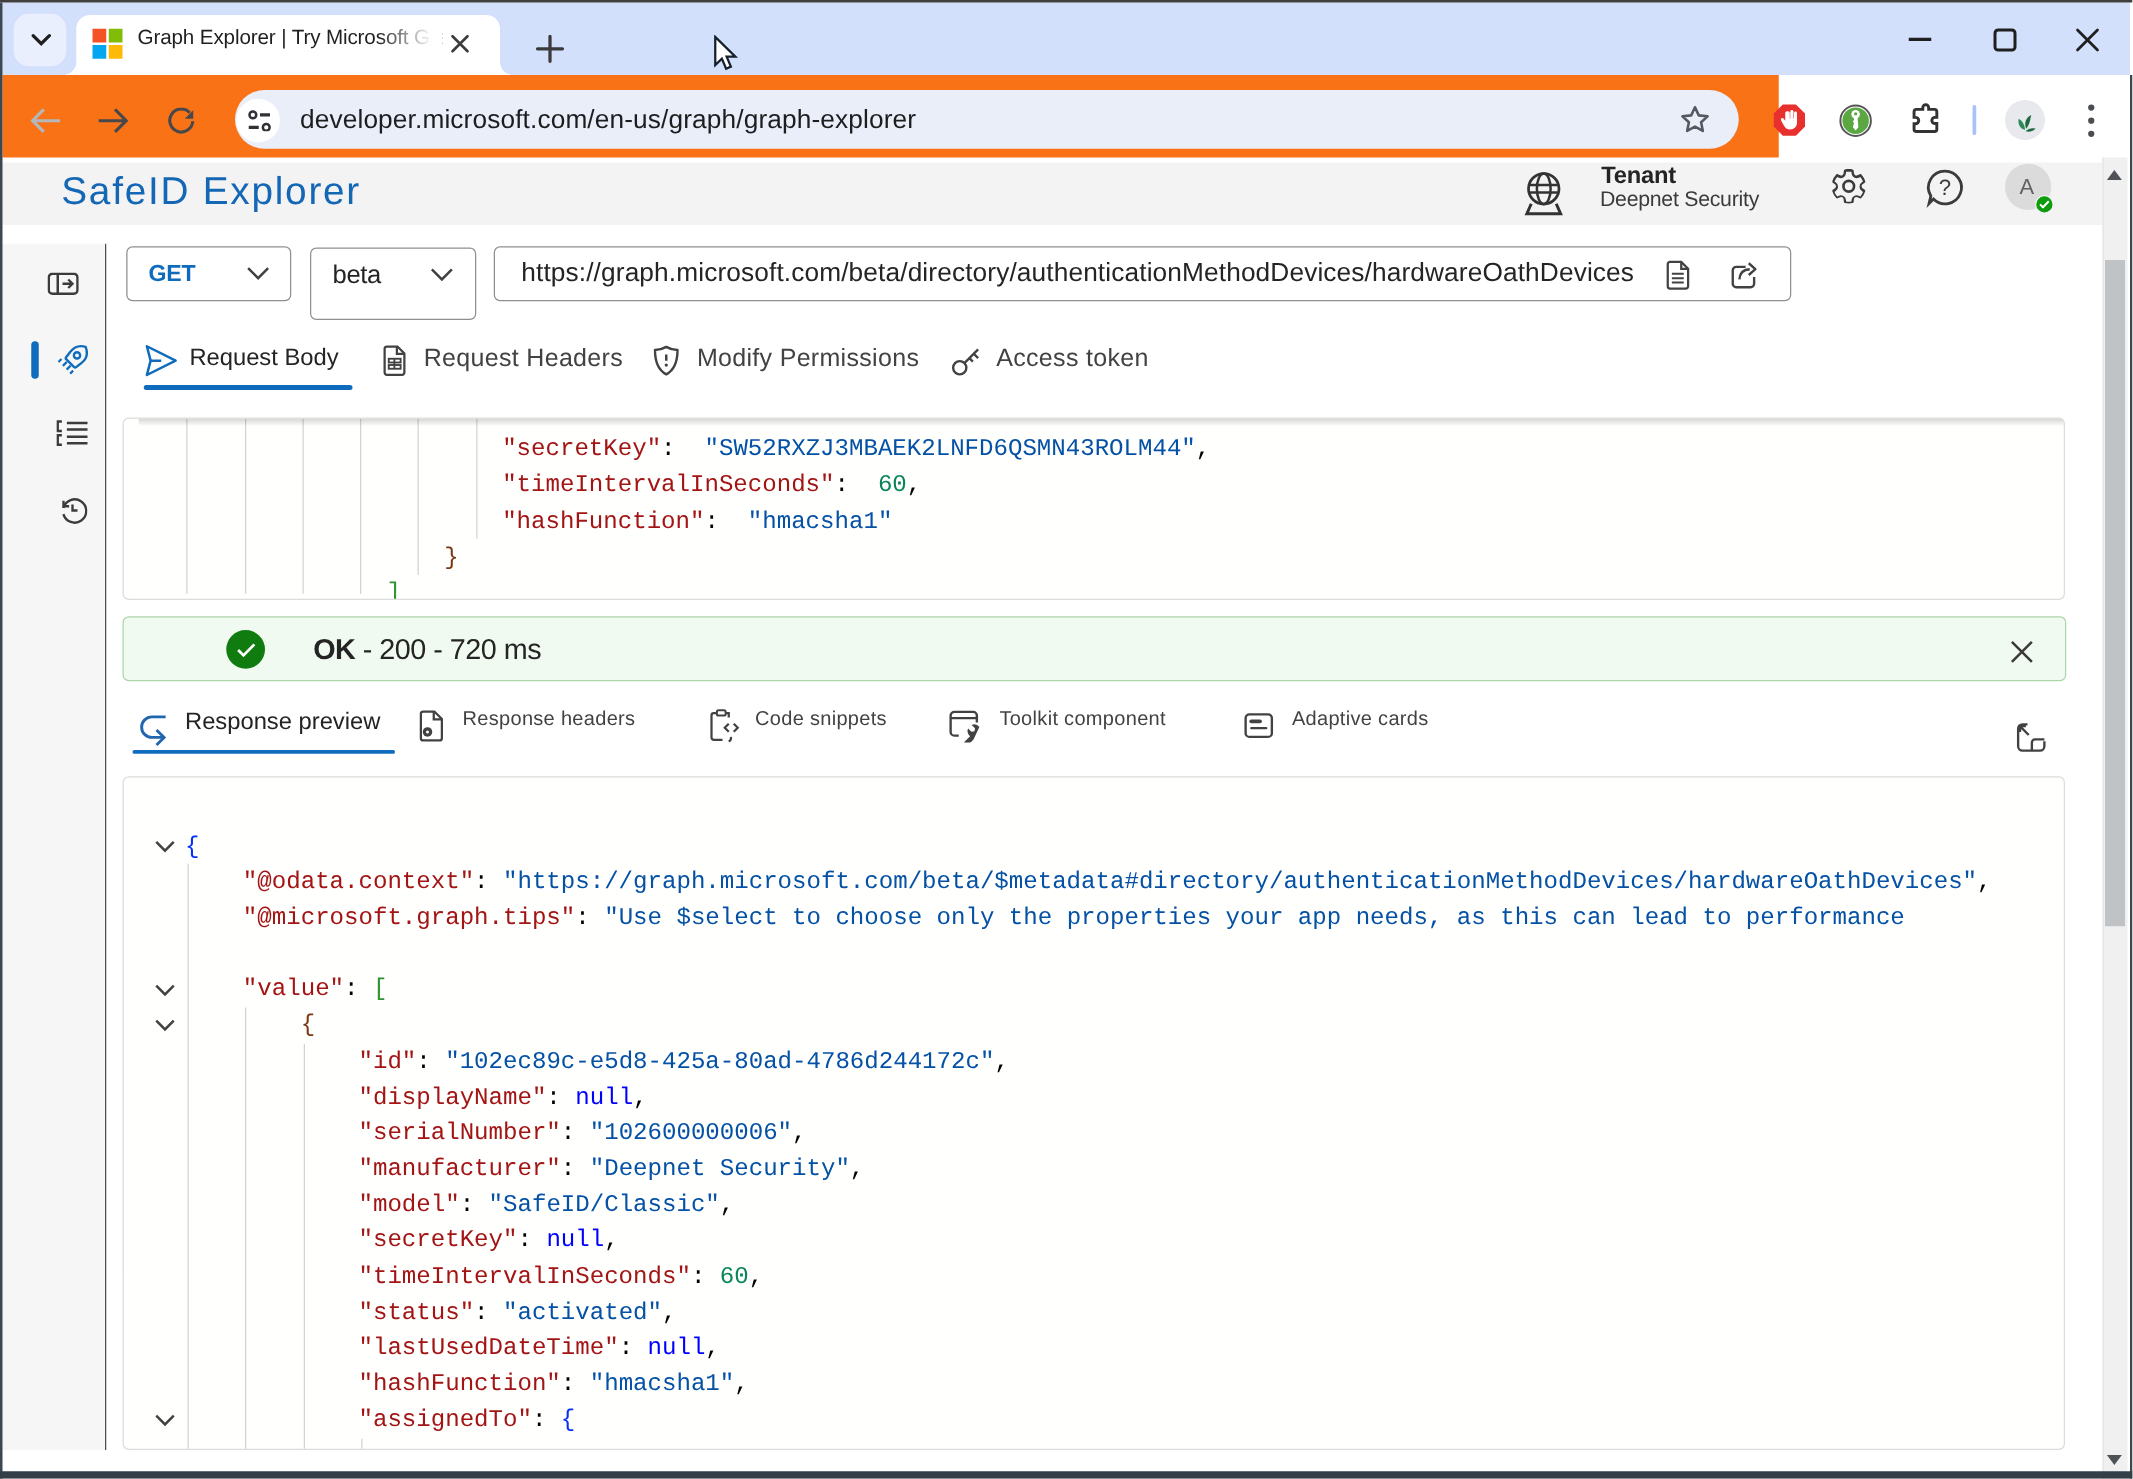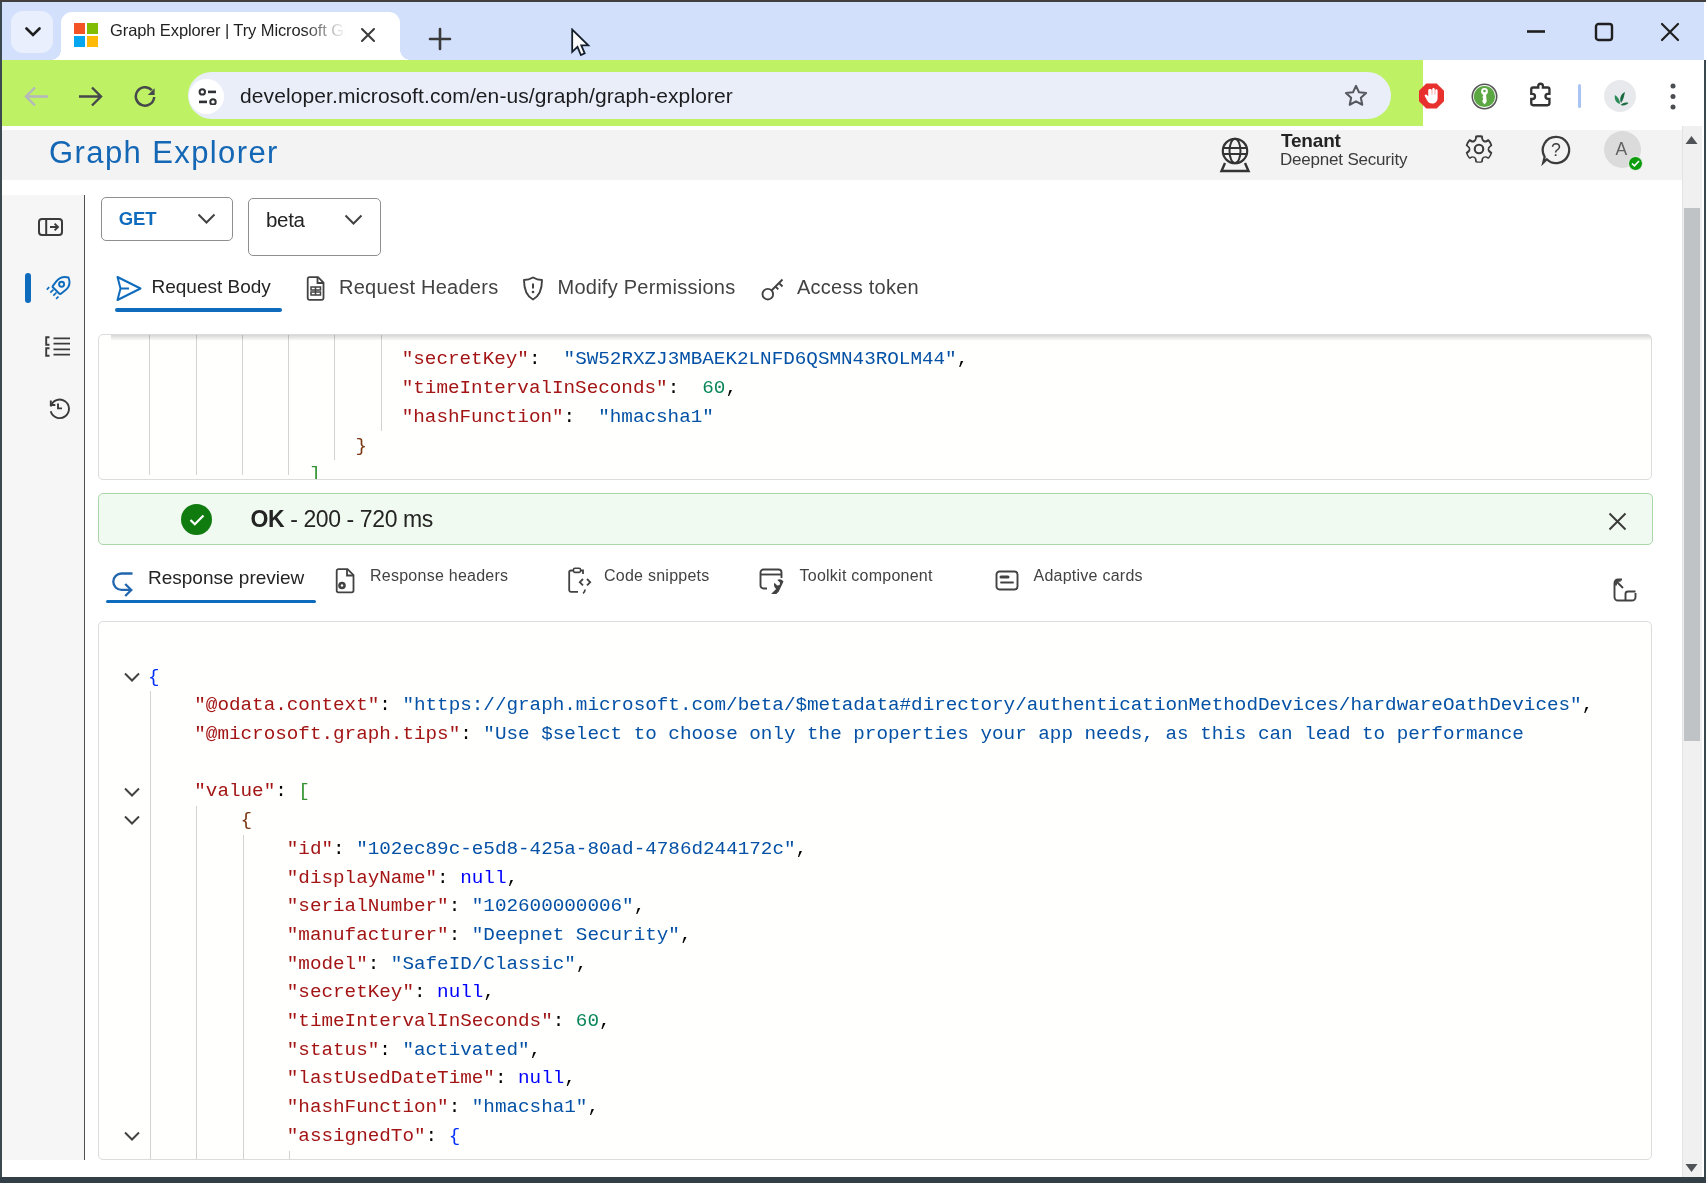--- a/index.html
+++ b/index.html
@@ -14,21 +14,21 @@
 
 #tabstrip{position:absolute;left:2px;top:2px;width:1702px;height:58px;background:#d2e0fb}
 #tabsearch{position:absolute;left:9px;top:9px;width:42px;height:42px;border-radius:12px;background:#e9effd}
 .tab{position:absolute;left:58.5px;top:10px;width:339px;height:48px;background:#fff;border-radius:11px 11px 0 0}
 .curve{position:absolute;width:10px;height:10px;top:48px}
 #curveL{left:48.5px;background:radial-gradient(circle at 0 0, rgba(0,0,0,0) 9.6px, #fff 10px)}
 #curveR{left:397.5px;background:radial-gradient(circle at 100% 0, rgba(0,0,0,0) 9.6px, #fff 10px)}
 #tabtitle{position:absolute;left:108px;top:19px;width:244px;height:24px;font-size:16.5px;letter-spacing:-.1px;color:#1f1f1f;white-space:nowrap;overflow:hidden}
 #tabfade{position:absolute;left:300px;top:16px;width:52px;height:28px;background:linear-gradient(90deg,rgba(255,255,255,0),#fff 85%)}
 
-#toolbar{position:absolute;left:2px;top:60px;width:1421px;height:66px;background:#bef264}
+#toolbar{position:absolute;left:2px;top:60px;width:1421px;height:66px;background:#f97316}
 #pill{position:absolute;left:186px;top:12px;width:1203px;height:47px;border-radius:24px;background:#e9eef9}
 #urltext{position:absolute;left:238px;top:24px;font-size:21px;letter-spacing:.1px;color:#1d1d1f}
 
 #gehead{position:absolute;left:2px;top:129.5px;width:1680px;height:50px;background:#f3f3f3}
 #getitle{position:absolute;left:47px;top:5px;font-size:31px;letter-spacing:1.4px;color:#1467b5}
 #tenant1{position:absolute;left:1279px;top:0px;font-size:19px;font-weight:bold;letter-spacing:-.2px;color:#242424}
 #tenant2{position:absolute;left:1278px;top:20px;font-size:17px;letter-spacing:-.2px;color:#3b3b3b}
 
 #sidebar{position:absolute;left:2px;top:195.3px;width:82.5px;height:964.7px;background:#f6f6f6;border-right:1.7px solid #4f4f4f}
 #selbar{position:absolute;left:24.7px;top:273px;width:6.2px;height:29.7px;border-radius:3px;background:#0f6cbd}
@@ -165,21 +165,21 @@
       </svg>
 
   <svg class="abs" style="left:1666px;top:22px" width="10" height="29" viewBox="0 0 10 29">
         <circle cx="5" cy="4" r="2.5" fill="#4a4d52"></circle>
         <circle cx="5" cy="14.5" r="2.5" fill="#4a4d52"></circle>
         <circle cx="5" cy="25" r="2.5" fill="#4a4d52"></circle>
       </svg>
 </div>
 
 <div id="gehead">
-  <div id="getitle">Graph Explorer</div>
+  <div id="getitle">SafeID Explorer</div>
 
   <svg class="abs" style="left:1215px;top:6px" width="36" height="40" viewBox="0 0 36 40">
         <circle cx="18" cy="15" r="12.2" fill="none" stroke="#333" stroke-width="2.2"></circle>
         <ellipse cx="18" cy="15" rx="5.5" ry="12.2" fill="none" stroke="#333" stroke-width="2"></ellipse>
         <path d="M6.5 12 h23 M6.5 18 h23" stroke="#333" stroke-width="2"></path>
         <path d="M8 27 l-3.5 8 h27 L28 27" fill="none" stroke="#333" stroke-width="2.4"></path>
       </svg>
   <div id="tenant1">Tenant</div>
   <div id="tenant2">Deepnet Security</div>
 
@@ -238,20 +238,35 @@
   <svg class="abs" style="left:95px;top:15px" width="19" height="12" viewBox="0 0 19 12">
         <path d="M1.5 1.5 L9.5 9.5 L17.5 1.5" fill="none" stroke="#424242" stroke-width="2"></path>
       </svg>
     </div>
 <div class="inbox" id="betabox">
       <div id="betatxt">beta</div>
   <svg class="abs" style="left:95px;top:15px" width="19" height="12" viewBox="0 0 19 12">
         <path d="M1.5 1.5 L9.5 9.5 L17.5 1.5" fill="none" stroke="#424242" stroke-width="2"></path>
       </svg>
     </div>
+<div class="inbox" id="urlbox">
+      <div id="urlintxt">https://graph.microsoft.com/beta/directory/authenticationMethodDevices/hardwareOathDevices</div>
+
+  <svg class="abs" style="left:936px;top:10px" width="22" height="24" viewBox="0 0 22 24">
+        <path d="M4 1.5 h9 l5.5 5.5 V21 a1.8 1.8 0 0 1-1.8 1.8 H4 A1.8 1.8 0 0 1 2.2 21 V3.3 A1.8 1.8 0 0 1 4 1.5 Z" fill="none" stroke="#424242" stroke-width="1.8"></path>
+        <path d="M13 1.8 V7 h5.3" fill="none" stroke="#424242" stroke-width="1.8"></path>
+        <path d="M5.5 11 H15 M5.5 14.5 H15 M5.5 18 H15" stroke="#424242" stroke-width="1.6"></path>
+      </svg>
+
+  <svg class="abs" style="left:986px;top:9px" width="26" height="26" viewBox="0 0 26 26">
+        <path d="M14.5 6.5 H7 A2.8 2.8 0 0 0 4.2 9.3 V20 A2.8 2.8 0 0 0 7 22.8 H18.5 A2.8 2.8 0 0 0 21.3 20 v-5.5" fill="none" stroke="#424242" stroke-width="1.9"></path>
+        <path d="M9.5 16.5 c.3-5.2 3.2-7.9 8.3-8.1" fill="none" stroke="#424242" stroke-width="1.9"></path>
+        <path d="M17 3.6 l5.3 4.7 -5.3 4.7" fill="none" stroke="#424242" stroke-width="1.9" stroke-linejoin="round"></path>
+      </svg>
+</div>
 
 <svg class="abs" style="left:115px;top:275px" width="28" height="27" viewBox="0 0 28 27">
       <path d="M2.5 2 L25.5 13.5 L2.5 25 L5.5 13.5 Z" fill="none" stroke="#0f6cbd" stroke-width="2" stroke-linejoin="round"></path>
       <path d="M5.5 13.5 H14" stroke="#0f6cbd" stroke-width="2"></path>
     </svg>
 <div class="rtab rtabsel" style="left:151.5px">Request Body</div>
 <svg class="abs" style="left:306px;top:276px" width="21" height="25" viewBox="0 0 21 25">
       <path d="M3.5 1.2 h8.5 l5.5 5.5 V22 a1.8 1.8 0 0 1-1.8 1.8 H3.5 A1.8 1.8 0 0 1 1.7 22 V3 A1.8 1.8 0 0 1 3.5 1.2 Z" fill="none" stroke="#424242" stroke-width="1.8"></path>
       <path d="M11.5 1.5 V7 h5.7" fill="none" stroke="#424242" stroke-width="1.8"></path>
       <rect x="5" y="11" width="9.5" height="3" fill="none" stroke="#424242" stroke-width="1.5"></rect>

